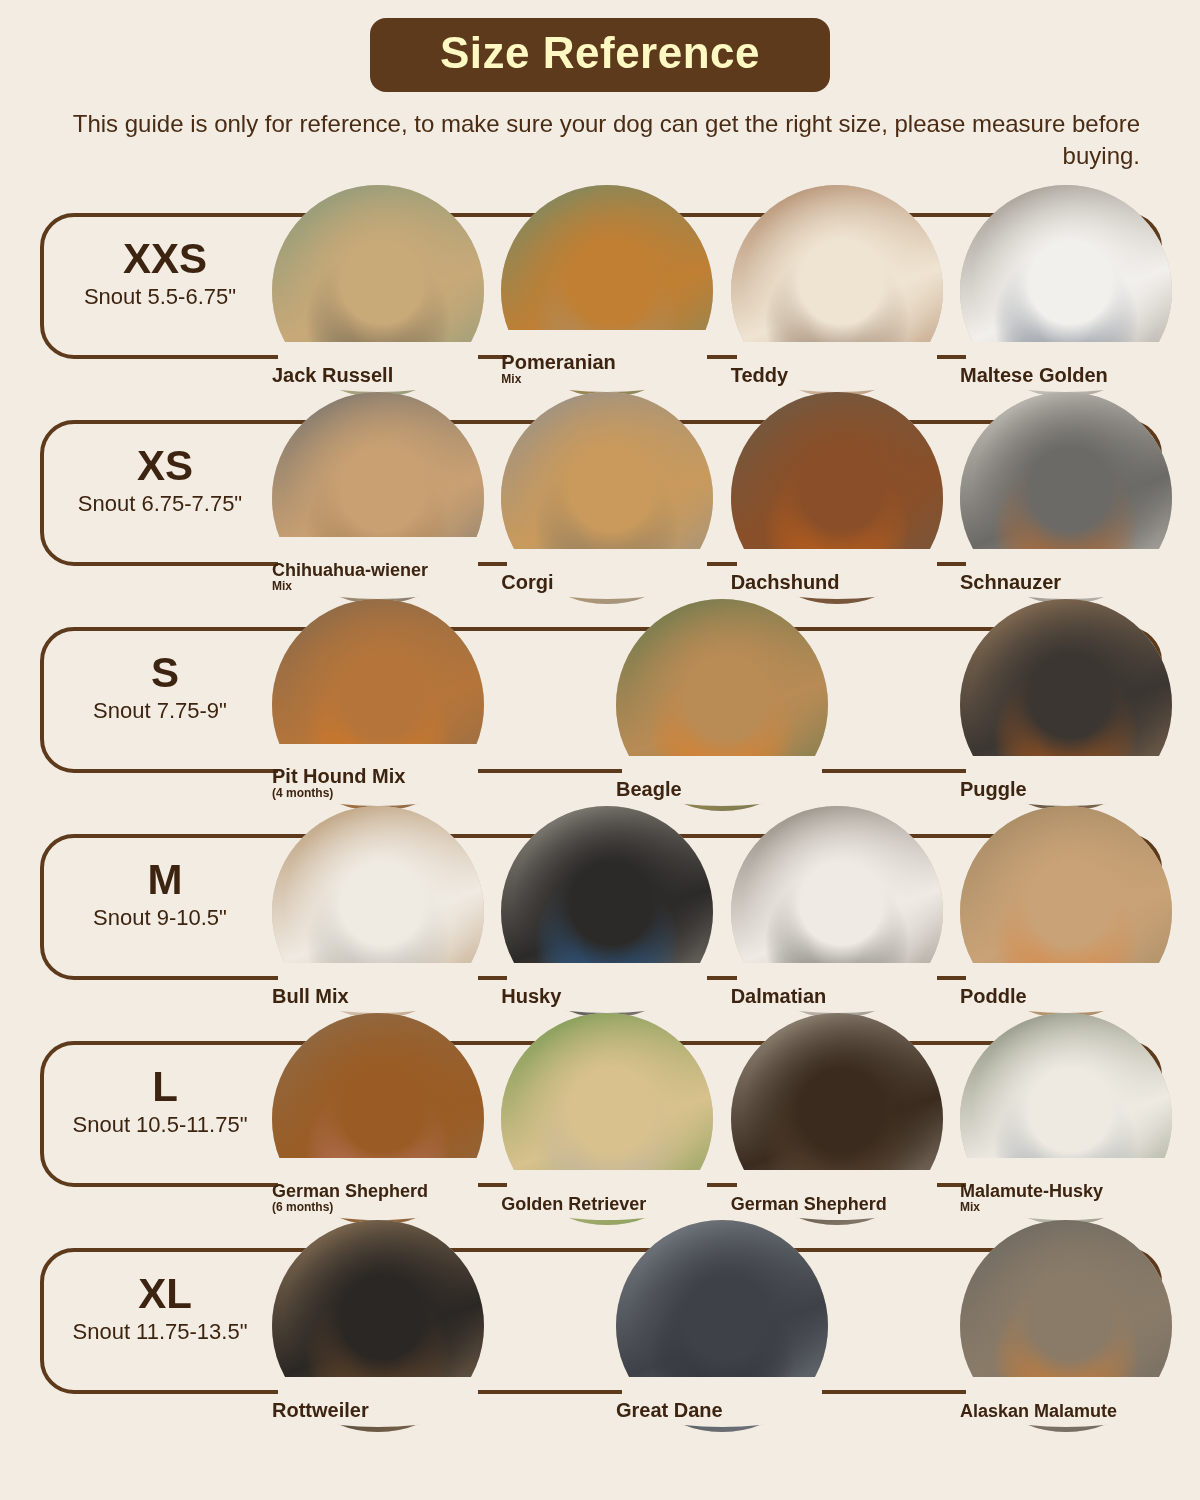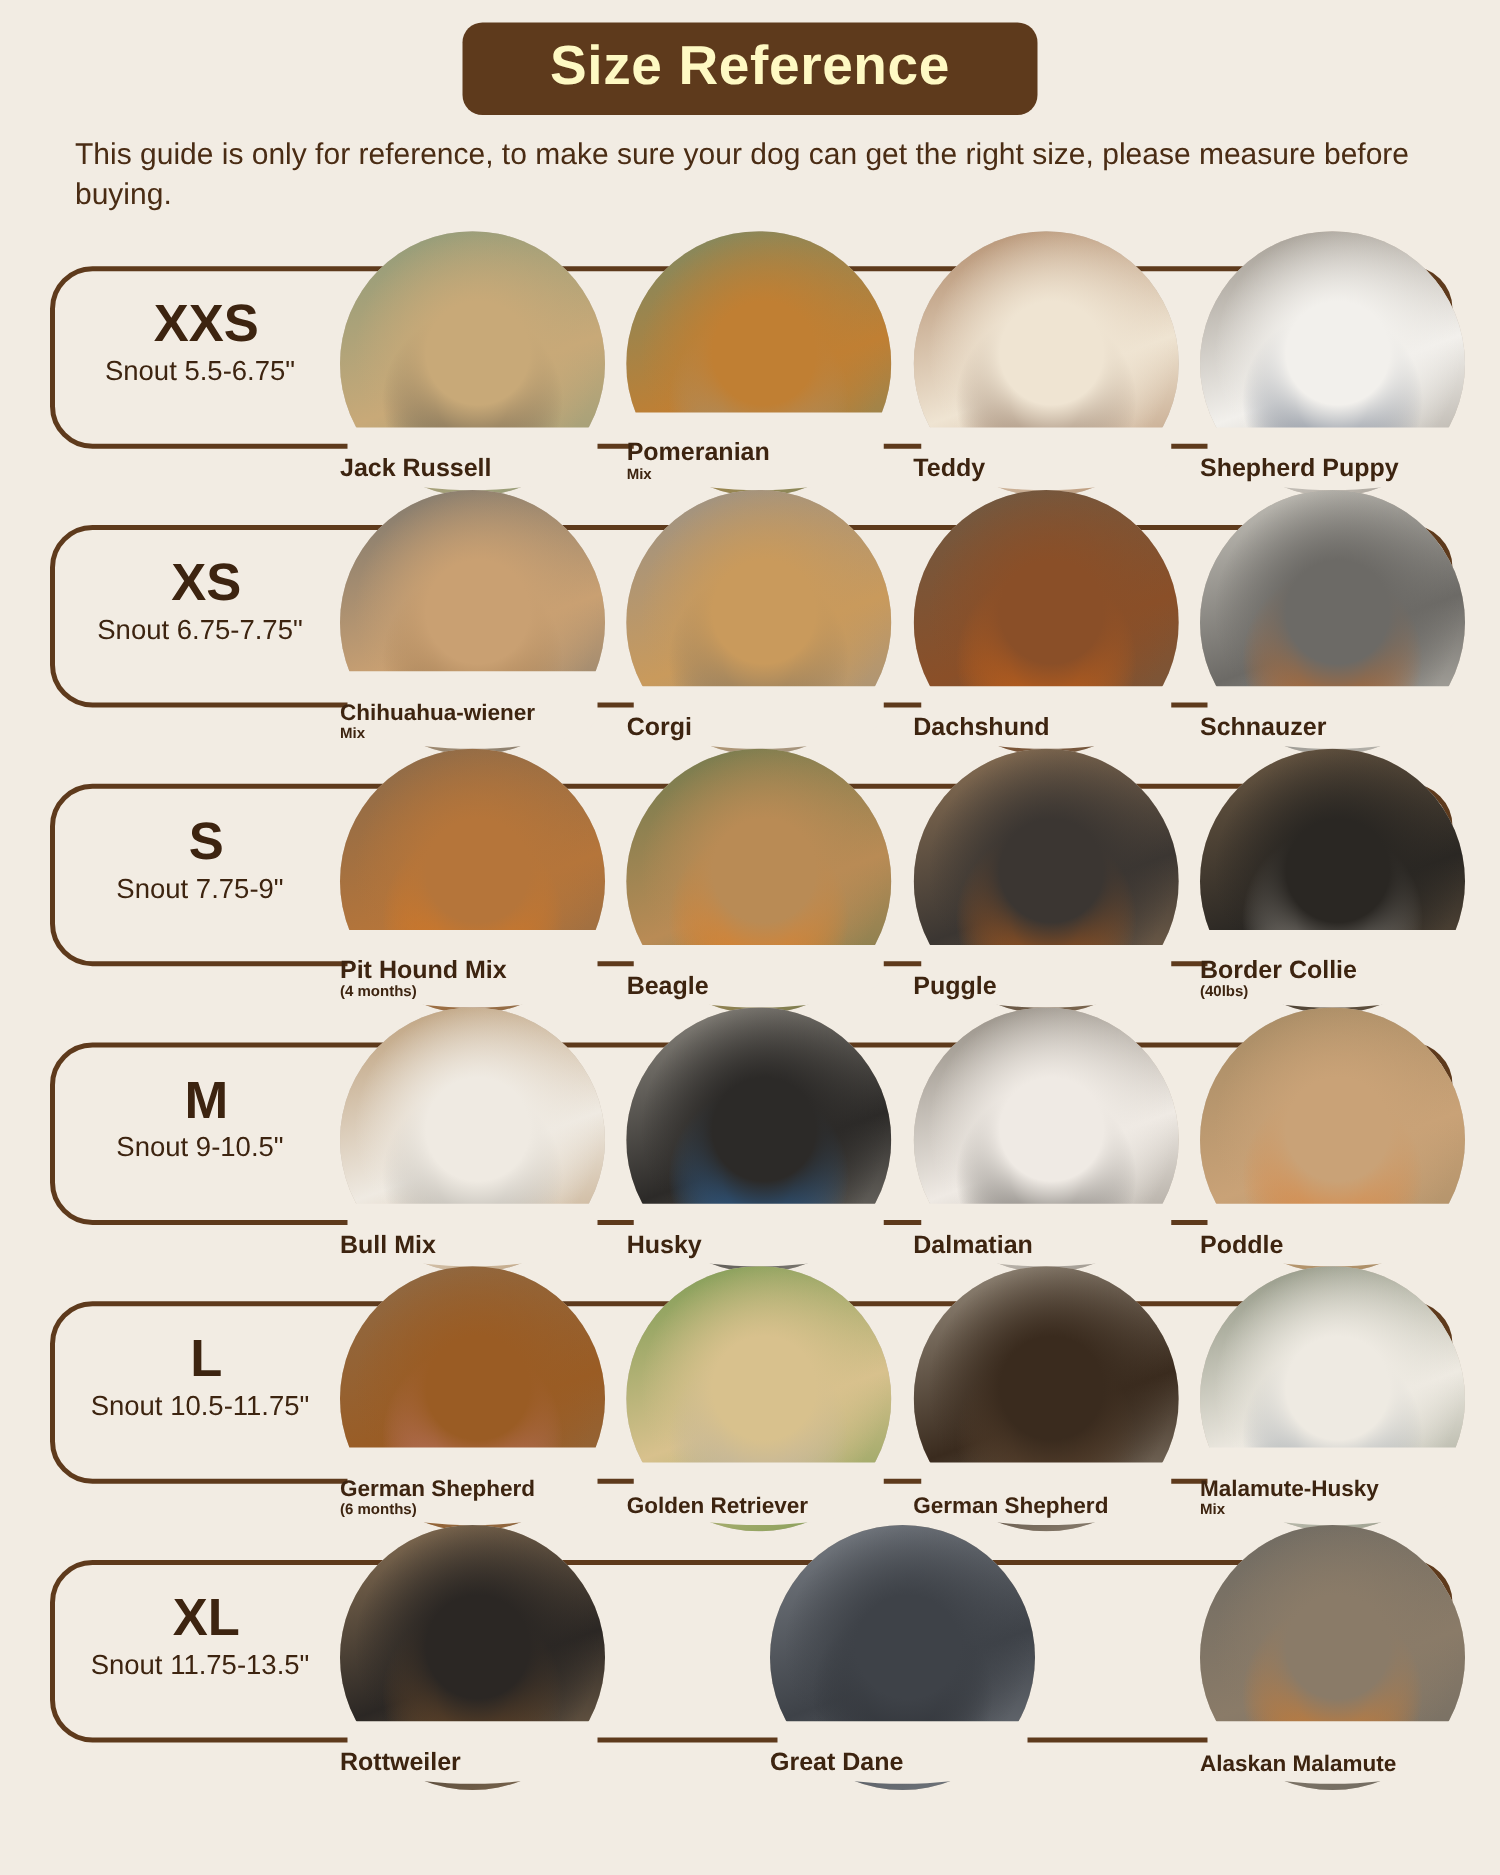--- a/index.html
+++ b/index.html
@@ -31,21 +31,21 @@
     padding: 13px 70px 17px 70px;
     border-radius: 16px;
     line-height: 1.0;
   }
   .subtitle {
     margin: 16px auto 0 auto;
     width: 1080px;
     font-size: 24px;
     line-height: 1.32;
     color: #4a2c14;
-    text-align: left;
+    text-align: right;
   }
 
   
   .rows {
     position: relative;
     margin-top: 14px;
   }
   .row {
     position: relative;
     height: 207px;
@@ -187,21 +187,21 @@
             <div class="img" style="background: radial-gradient(circle at 52% 46%, rgb(239, 228, 210) 0%, rgb(239, 228, 210) 26%, rgba(0, 0, 0, 0) 62%), radial-gradient(circle at 50% 64%, rgb(107, 75, 54) 0%, rgb(107, 75, 54) 17%, rgba(0, 0, 0, 0) 42%), linear-gradient(160deg, rgb(176, 138, 106) 0%, rgb(239, 228, 210) 55%, rgb(176, 138, 106) 100%);"></div>
           </div>
           <div class="cap-bg"></div>
           <div class="caption"><span>Teddy</span></div>
         </div>
         <div class="photo-cell">
           <div class="circle">
             <div class="img" style="background: radial-gradient(circle at 52% 46%, rgb(242, 240, 236) 0%, rgb(242, 240, 236) 26%, rgba(0, 0, 0, 0) 62%), radial-gradient(circle at 50% 64%, rgb(59, 74, 99) 0%, rgb(59, 74, 99) 17%, rgba(0, 0, 0, 0) 42%), linear-gradient(160deg, rgb(157, 150, 140) 0%, rgb(242, 240, 236) 55%, rgb(157, 150, 140) 100%);"></div>
           </div>
           <div class="cap-bg"></div>
-          <div class="caption"><span>Shepherd Puppy</span></div>
+          <div class="caption"><span>Maltese Golden</span></div>
         </div>
       </div>
     </div>
     <div class="row">
       <div class="row-frame"></div>
       <div class="size-label">
         <div class="size-name">XS</div>
         <div class="size-snout">Snout 6.75-7.75"</div>
       </div>
       <div class="photos">
@@ -256,27 +256,20 @@
           <div class="cap-bg"></div>
           <div class="caption"><span>Beagle</span></div>
         </div>
         <div class="photo-cell">
           <div class="circle">
             <div class="img" style="background: radial-gradient(circle at 52% 46%, rgb(59, 54, 50) 0%, rgb(59, 54, 50) 26%, rgba(0, 0, 0, 0) 62%), radial-gradient(circle at 50% 64%, rgb(224, 106, 18) 0%, rgb(224, 106, 18) 17%, rgba(0, 0, 0, 0) 42%), linear-gradient(160deg, rgb(142, 115, 86) 0%, rgb(59, 54, 50) 55%, rgb(142, 115, 86) 100%);"></div>
           </div>
           <div class="cap-bg"></div>
           <div class="caption"><span>Puggle</span></div>
         </div>
-        <div class="photo-cell">
-          <div class="circle">
-            <div class="img" style="background: radial-gradient(circle at 52% 46%, rgb(42, 39, 35) 0%, rgb(42, 39, 35) 26%, rgba(0, 0, 0, 0) 62%), radial-gradient(circle at 50% 64%, rgb(207, 202, 194) 0%, rgb(207, 202, 194) 17%, rgba(0, 0, 0, 0) 42%), linear-gradient(160deg, rgb(110, 91, 69) 0%, rgb(42, 39, 35) 55%, rgb(110, 91, 69) 100%);"></div>
-          </div>
-          <div class="cap-bg tall"></div>
-          <div class="caption"><span>Border Collie</span><span class="sub">(40lbs)</span></div>
-        </div>
       </div>
     </div>
     <div class="row">
       <div class="row-frame"></div>
       <div class="size-label">
         <div class="size-name">M</div>
         <div class="size-snout">Snout 9-10.5"</div>
       </div>
       <div class="photos">
         <div class="photo-cell">

